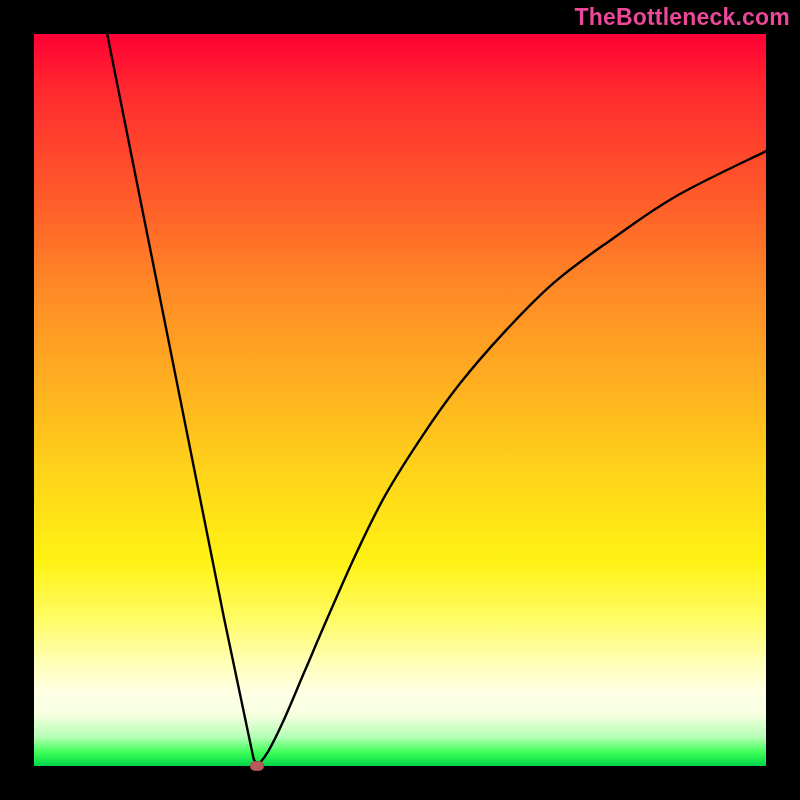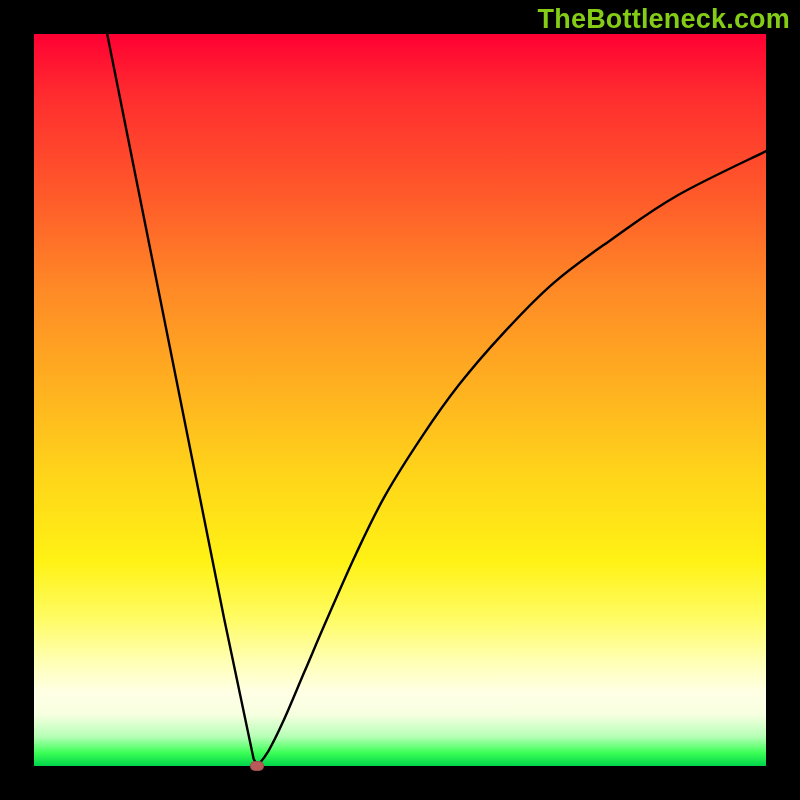--- a/index.html
+++ b/index.html
@@ -14,22 +14,22 @@
   .frame {
     position: relative;
     width: 800px;
     height: 800px;
     background: #000;
   }
   .watermark {
     position: absolute;
     top: 4px;
     right: 10px;
-    color: #84cc16;
-    font-size: 27px;
+    color: #ec4899;
+    font-size: 23px;
     font-weight: 600;
     letter-spacing: 0.2px;
     z-index: 50;
     user-select: none;
   }
   .plot-area {
     position: absolute;
     left: 34px;
     top: 34px;
     width: 732px;

